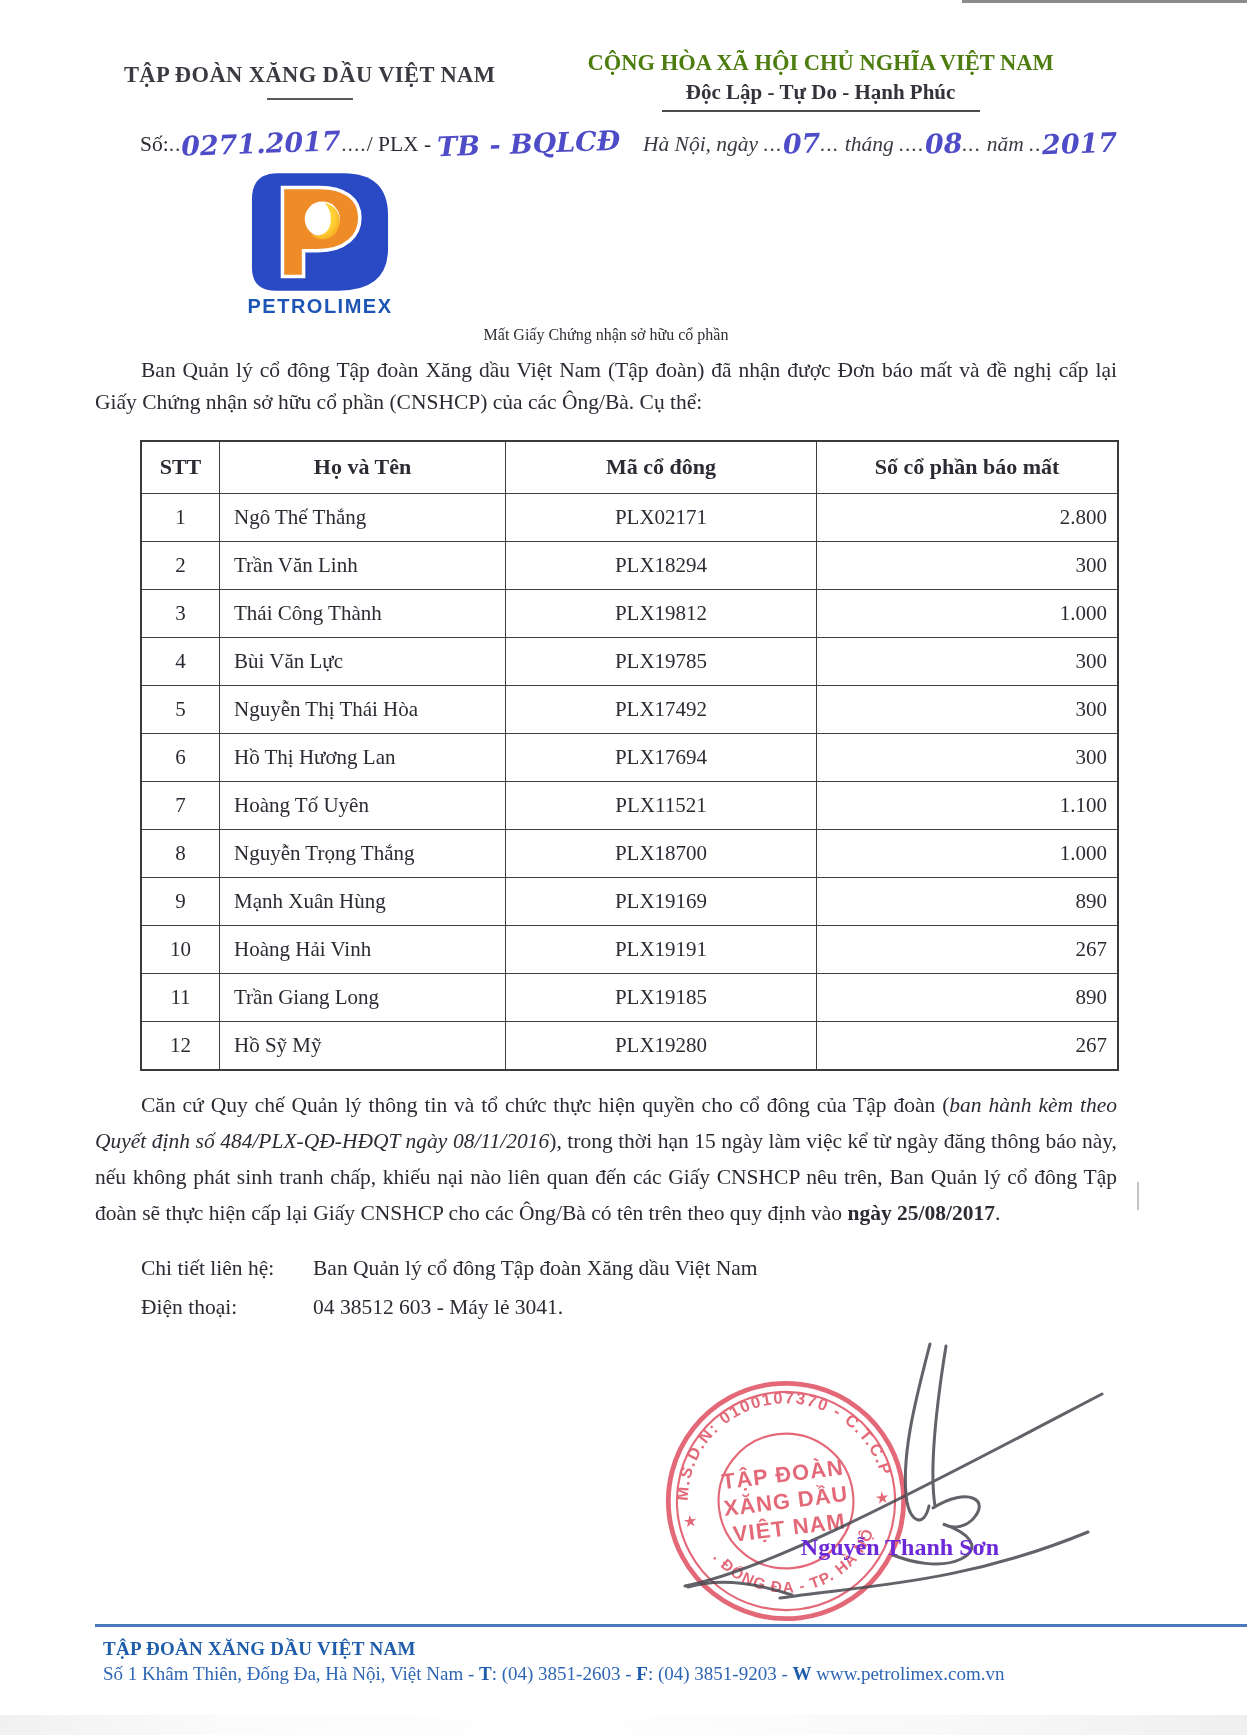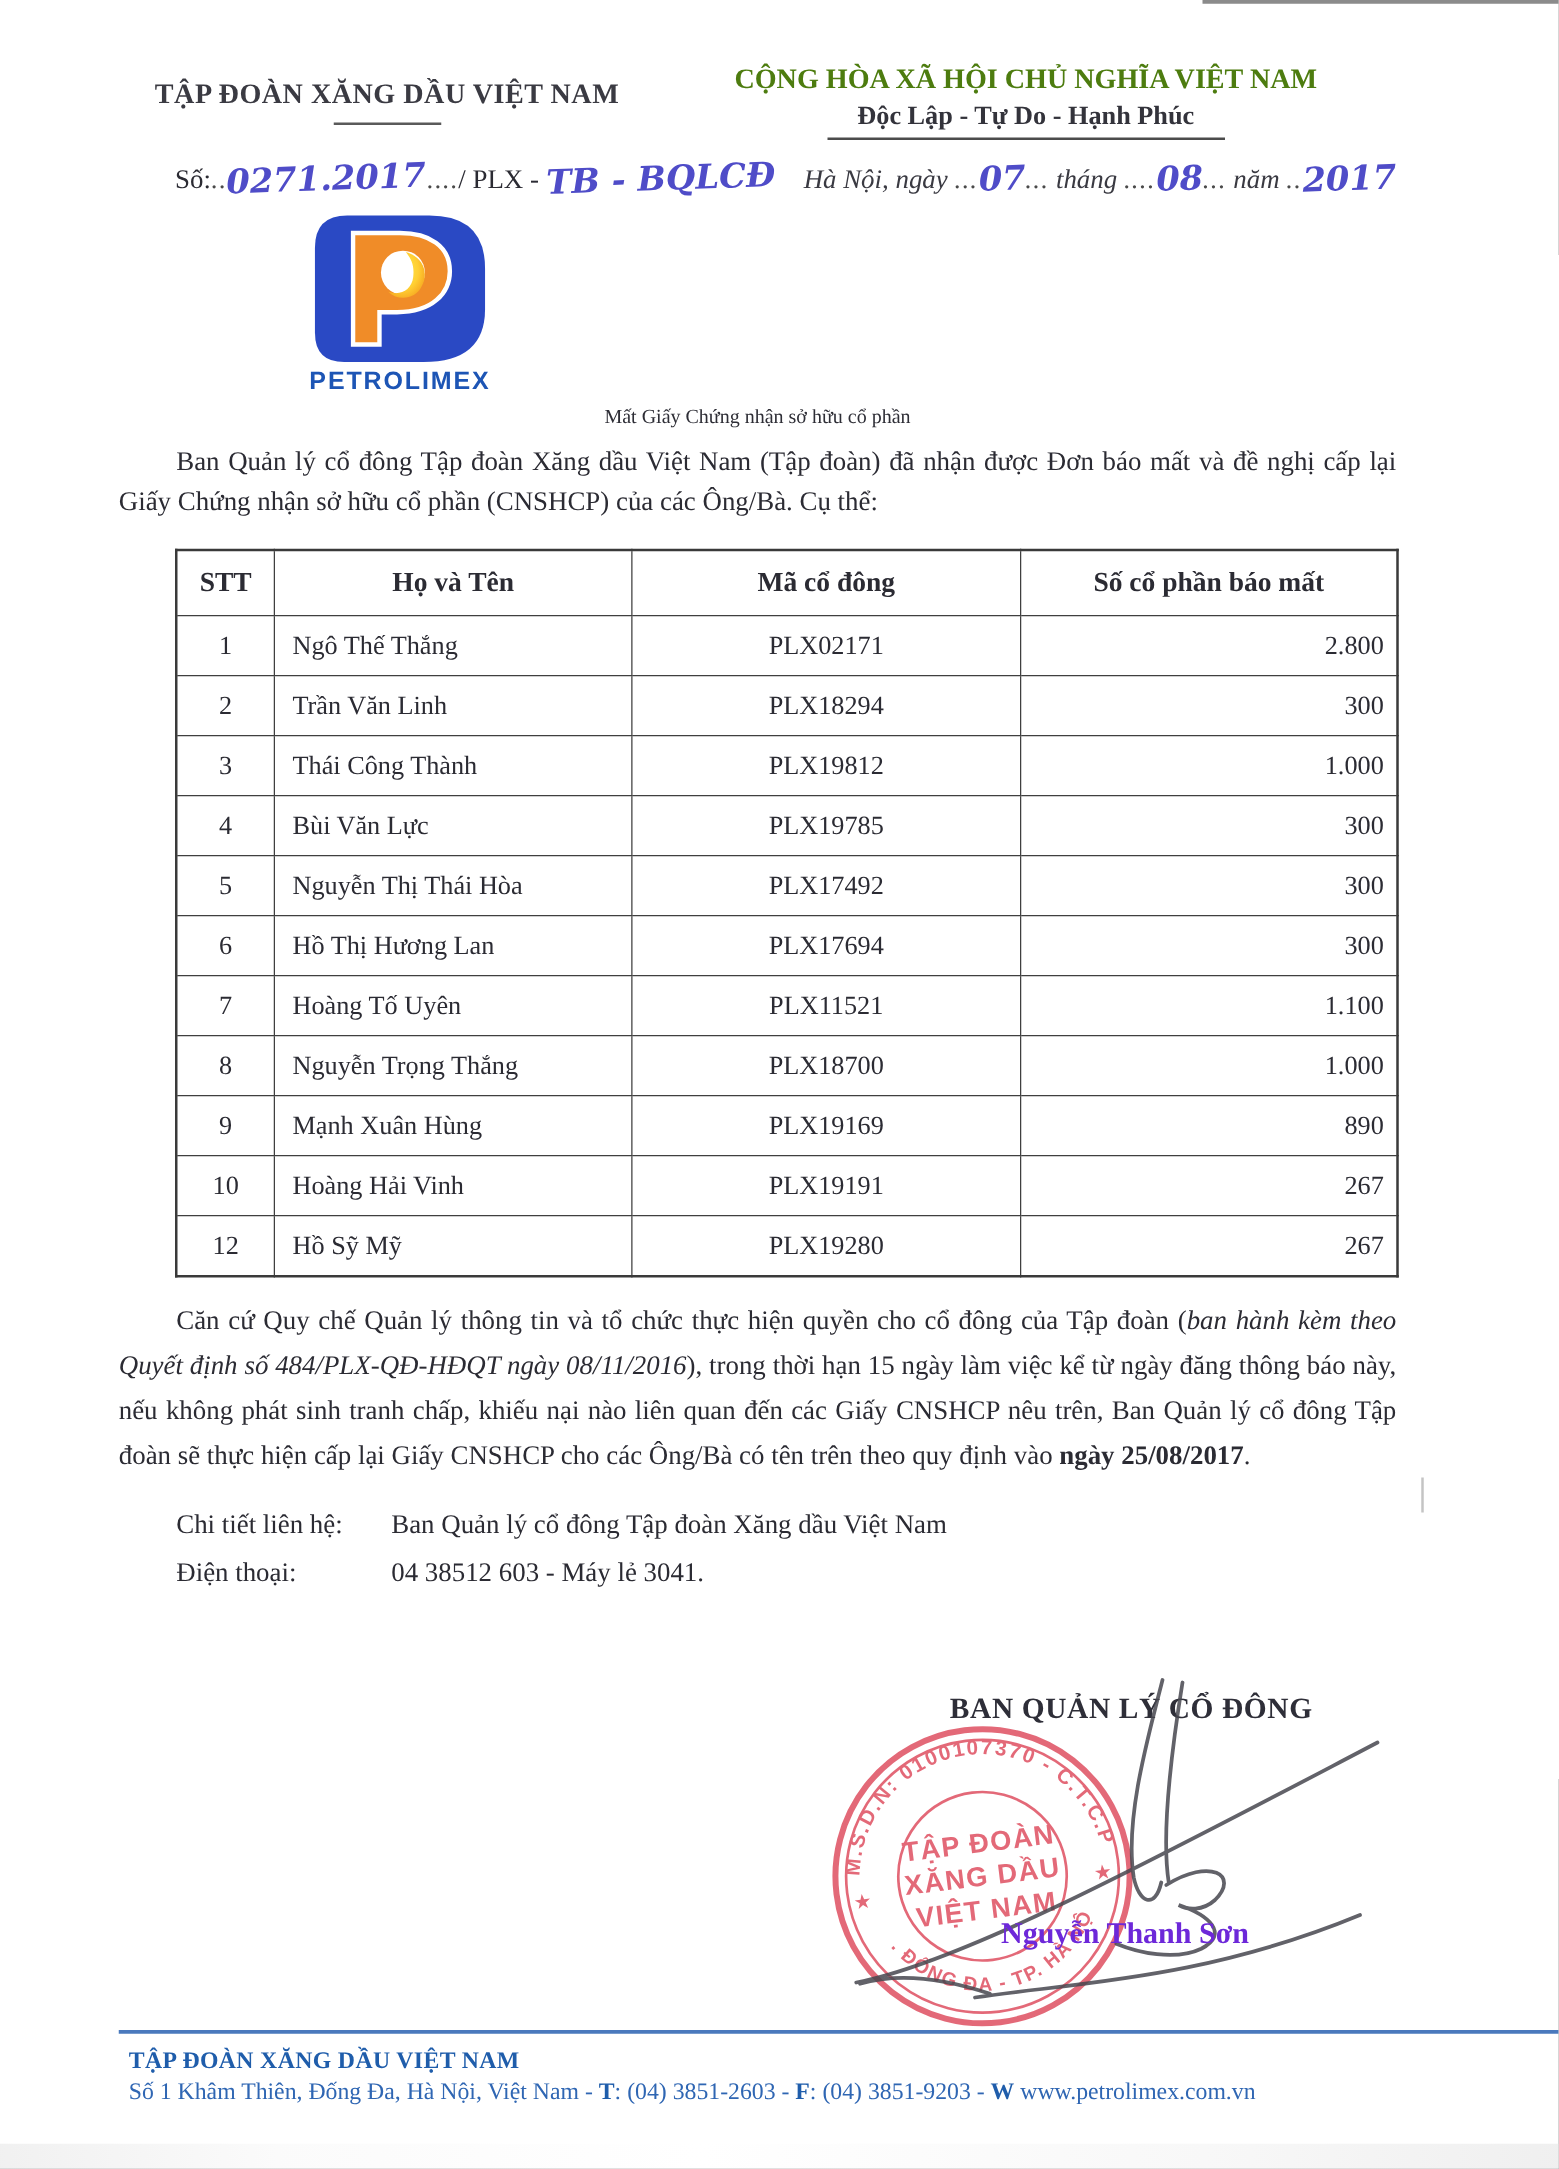--- a/index.html
+++ b/index.html
@@ -198,40 +198,45 @@
             <td class="col-code">PLX19169</td>
             <td class="col-shares">890</td>
           </tr>
           <tr>
             <td class="col-stt">10</td>
             <td class="col-name">Hoàng Hải Vinh</td>
             <td class="col-code">PLX19191</td>
             <td class="col-shares">267</td>
           </tr>
           <tr>
+            <td class="col-stt">11</td>
+            <td class="col-name">Trần Giang Long</td>
+            <td class="col-code">PLX19185</td>
+            <td class="col-shares">890</td>
+          </tr>
+          <tr>
             <td class="col-stt">12</td>
             <td class="col-name">Hồ Sỹ Mỹ</td>
             <td class="col-code">PLX19280</td>
             <td class="col-shares">267</td>
           </tr>
         </tbody>
     </table>
 
     <p class="body-para"><span>Căn cứ Quy chế Quản lý thông tin và tổ chức thực hiện quyền cho cổ đông của Tập đoàn (</span><i>ban hành kèm theo Quyết định số 484/PLX-QĐ-HĐQT ngày 08/11/2016</i><span>), trong thời hạn 15 ngày làm việc kể từ ngày đăng thông báo này, nếu không phát sinh tranh chấp, khiếu nại nào liên quan đến các Giấy CNSHCP nêu trên, Ban Quản lý cổ đông Tập đoàn sẽ thực hiện cấp lại Giấy CNSHCP cho các Ông/Bà có tên trên theo quy định vào </span><b>ngày 25/08/2017</b><span>.</span></p>
 
     <div class="contact-line">
       <span class="contact-label">Chi tiết liên hệ:</span><span>Ban Quản lý cổ đông Tập đoàn Xăng dầu Việt Nam</span>
     </div>
     <div class="contact-line">
       <span class="contact-label">Điện thoại:</span><span>04 38512 603 - Máy lẻ 3041.</span>
     </div>
   </div>
 
   <div class="sign-layer">
-    <div class="sign-heading">BAN QUẢN LÝ CỔ ĐÔNG</div>
 
     <svg class="stamp" viewBox="0 0 230 230">
       <defs>
         <path id="arcTop" d="M 26,139 A 92 92 0 1 1 204,139"></path>
         <path id="arcBottom" d="M 39,157 A 88 88 0 0 0 191,157"></path>
       </defs>
       <circle cx="115" cy="115" r="110" fill="none" stroke="#e05566" stroke-width="4.5"></circle>
       <circle cx="115" cy="115" r="102" fill="none" stroke="#e05566" stroke-width="2"></circle>
       <circle cx="115" cy="115" r="63" fill="none" stroke="#e05566" stroke-width="2"></circle>
       <text font-family="Liberation Sans, sans-serif" font-size="15.5" font-weight="bold" fill="#e05566" letter-spacing="1.5">

